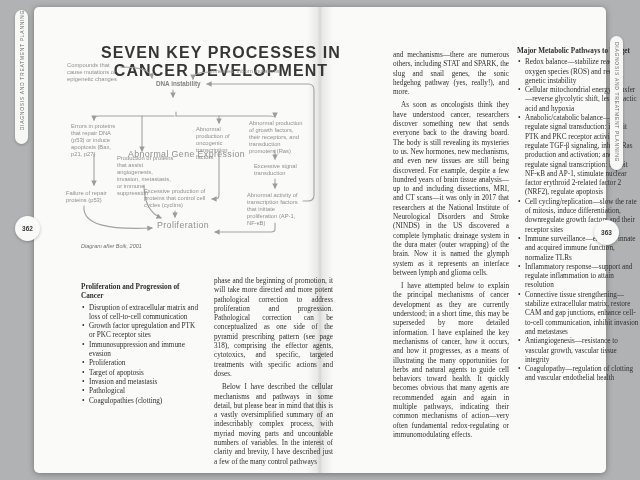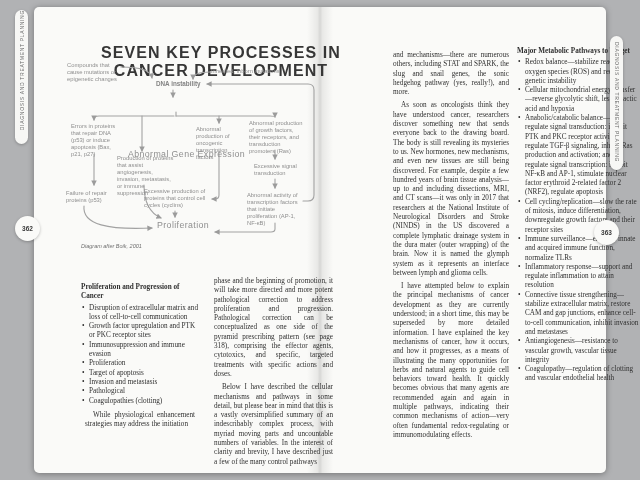--- a/index.html
+++ b/index.html
@@ -100,21 +100,20 @@
       <ul>
         <li>Disruption of extracellular matrix and loss of cell-to-cell communication</li>
         <li>Growth factor upregulation and PTK or PKC receptor sites</li>
         <li>Immunosuppression and immune evasion</li>
         <li>Proliferation</li>
         <li>Target of apoptosis</li>
         <li>Invasion and metastasis</li>
         <li>Pathological</li>
         <li>Coagulopathies (clotting)</li>
       </ul>
-      <p class="indent">While physiological enhancement strategies may address the initiation</p>
     </div>
 
     <div class="col c-l2">
       <p>phase and the beginning of promotion, it will take more directed and more potent pathological correction to address proliferation and progression. Pathological correction can be conceptualized as one side of the pyramid prescribing pattern (see page 318), comprising the effector agents, cytotoxics, and specific, targeted treatments with specific actions and doses.</p>
       <p class="indent">Below I have described the cellular mechanisms and pathways in some detail, but please bear in mind that this is a vastly oversimplified summary of an indescribably complex process, with myriad moving parts and uncountable numbers of variables. In the interest of clarity and brevity, I have described just a few of the many control pathways</p>
     </div>
 
     <div class="col c-r1">
       <p>and mechanisms—there are numerous others, including STAT and SPARK, the slug and snail genes, the sonic hedgehog pathway (yes, really!), and more.</p>
       <p class="indent">As soon as oncologists think they have understood cancer, researchers discover something new that sends everyone back to the drawing board. The body is still revealing its mysteries to us. New hormones, new mechanisms, and even new tissues are still being discovered. For example, despite a few hundred years of brain tissue analysis—up to and including dissections, MRI, and CT scans—it was only in 2017 that researchers at the National Institute of Neurological Disorders and Stroke (NINDS) in the US discovered a complete lymphatic drainage system in the dura mater (outer wrapping) of the brain. Now it is named the glymph system as it represents an interface between lymph and glioma cells.</p>

